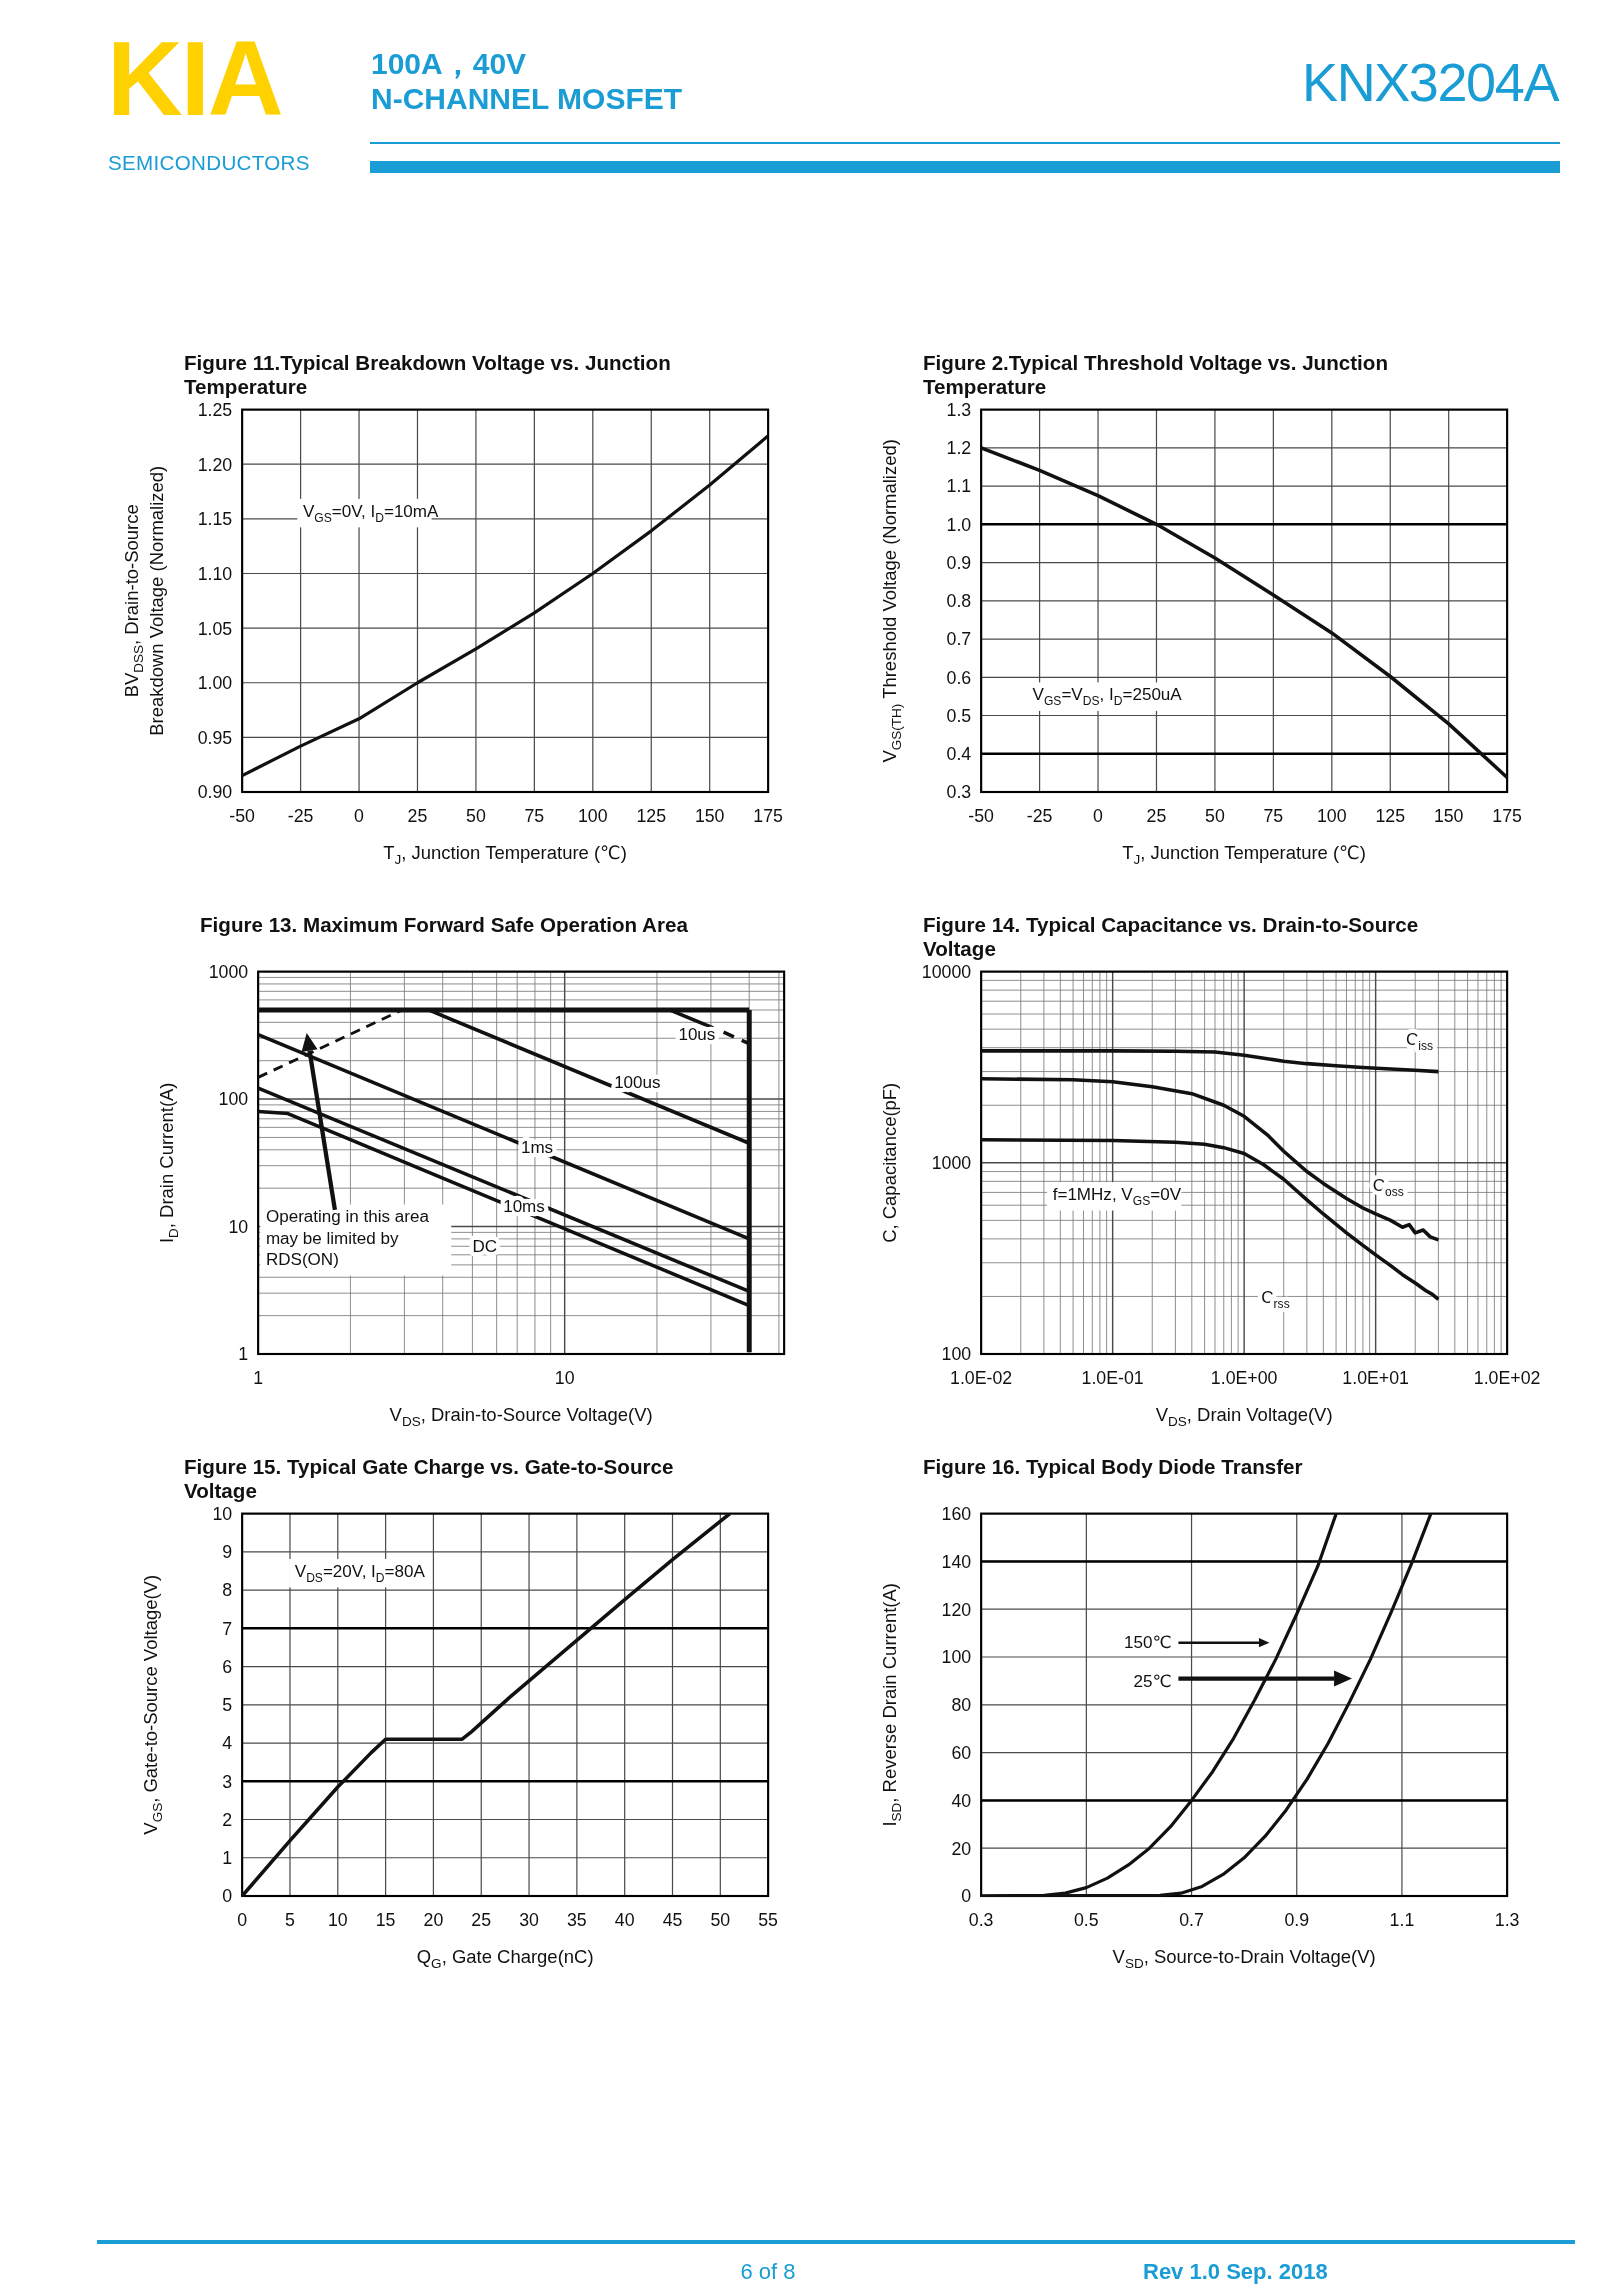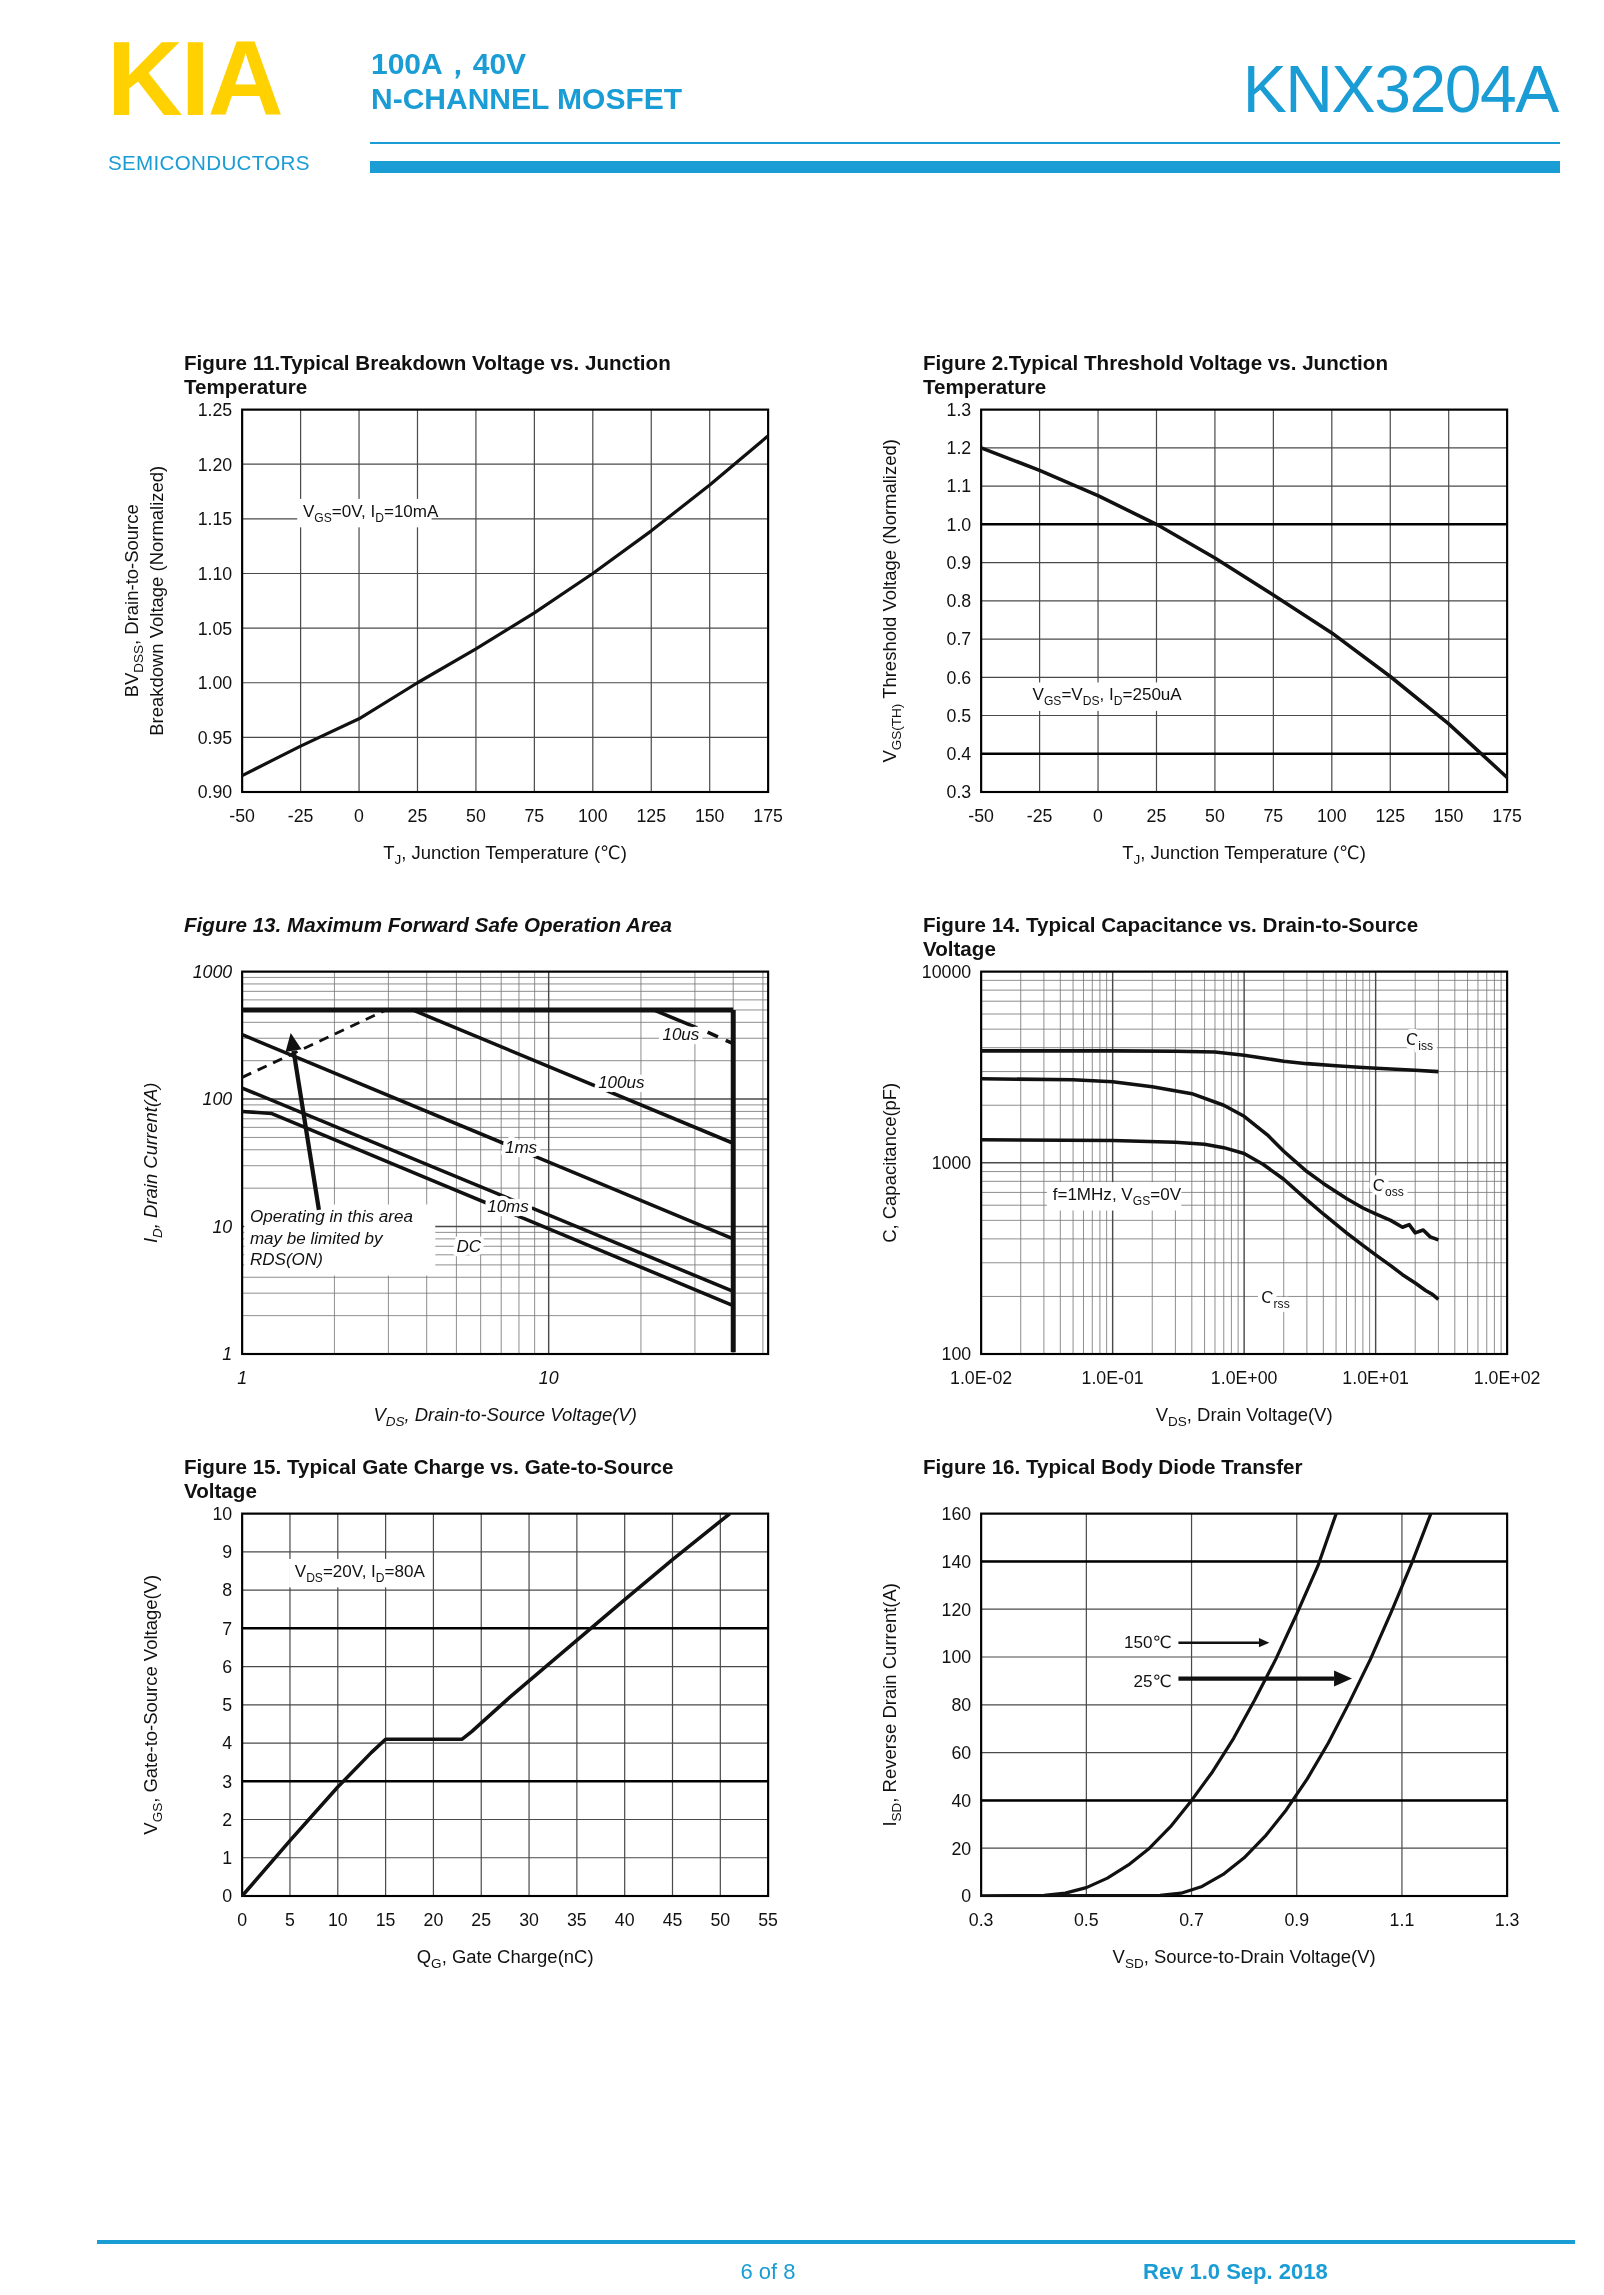--- a/index.html
+++ b/index.html
@@ -6,21 +6,21 @@
   body{width:1604px;height:2295px;font-family:"Liberation Sans","DejaVu Sans",sans-serif;}
   .page{position:relative;width:1604px;height:2295px;background:#fff;overflow:hidden;
         --accent:#1a9cd5;--logo:#ffd100;}
   
   .logo{position:absolute;left:107px;top:25.6px;font-size:105px;font-weight:700;
         color:var(--logo);letter-spacing:-2.1px;line-height:1;}
   .logo-sub{position:absolute;left:108px;top:151px;font-size:20.6px;font-weight:400;
         color:var(--accent);letter-spacing:0.3px;text-align:right;}
   .hdr-rating{position:absolute;left:371px;top:44px;font-size:30px;font-weight:700;color:var(--accent);}
   .hdr-type{position:absolute;left:371px;top:82px;font-size:30px;font-weight:700;color:var(--accent);}
-  .part-number{position:absolute;right:46px;top:51px;font-size:66px;font-weight:400;
+  .part-number{position:absolute;right:46px;top:51px;font-size:54px;font-weight:400;
         color:var(--accent);letter-spacing:-1.4px;}
   .rule-thin{position:absolute;left:370px;top:142px;width:1190px;height:2.1px;background:var(--accent);}
   .rule-thick{position:absolute;left:370px;top:161px;width:1190px;height:12px;background:var(--accent);}
   
   .chart{position:absolute;width:725px;height:555px;}
   .chart-title{height:47px;padding-left:84px;width:641px;text-align:left;
         font-size:20.6px;line-height:23.5px;font-weight:700;color:#111;}
   .chart svg{display:block;}
   
   .footer-rule{position:absolute;left:97px;top:2240px;width:1478px;height:3.6px;background:var(--accent);}
@@ -153,21 +153,21 @@
           <text x="186" y="294" text-anchor="end" font-size="25" fill="#111"><tspan>0.8</tspan></text>
           <text x="186" y="240.19999999999993" text-anchor="end" font-size="25" fill="#111"><tspan>0.9</tspan></text>
           <text x="186" y="186.40000000000003" text-anchor="end" font-size="25" fill="#111"><tspan>1.0</tspan></text>
           <text x="186" y="132.59999999999997" text-anchor="end" font-size="25" fill="#111"><tspan>1.1</tspan></text>
           <text x="186" y="78.80000000000007" text-anchor="end" font-size="25" fill="#111"><tspan>1.2</tspan></text>
           <text x="186" y="25" text-anchor="end" font-size="25" fill="#111"><tspan>1.3</tspan></text>
           <text x="570" y="648" text-anchor="middle" font-size="26" fill="#111"><tspan>T</tspan><tspan dy="7" font-size="19">J</tspan><tspan dy="-7">, Junction Temperature (℃)</tspan></text>
           <text x="80" y="285" text-anchor="middle" font-size="26" fill="#111" transform="rotate(-90 80 285)"><tspan>V</tspan><tspan dy="7" font-size="19">GS(TH)</tspan><tspan dy="-7"> Threshold Voltage (Normalized)</tspan></text>
         </svg>
       </div>
-      <div class="chart" style="left: 100px; top: 913px; font-style: italic;">
+      <div class="chart" style="left: 116px; top: 913px;">
         <div class="chart-title">
           <div>Figure 13. Maximum Forward Safe Operation Area</div>
         </div>
         <svg width="725" height="498" viewBox="0 0 1020 700">
           <defs>
             <clipPath id="clip2">
               <rect x="199" y="15" width="742" height="540"></rect>
             </clipPath>
           </defs>
           <line x1="329.81454705064635" y1="16" x2="329.81454705064635" y2="554" stroke="#7a7a7a" stroke-width="1.2"></line>

